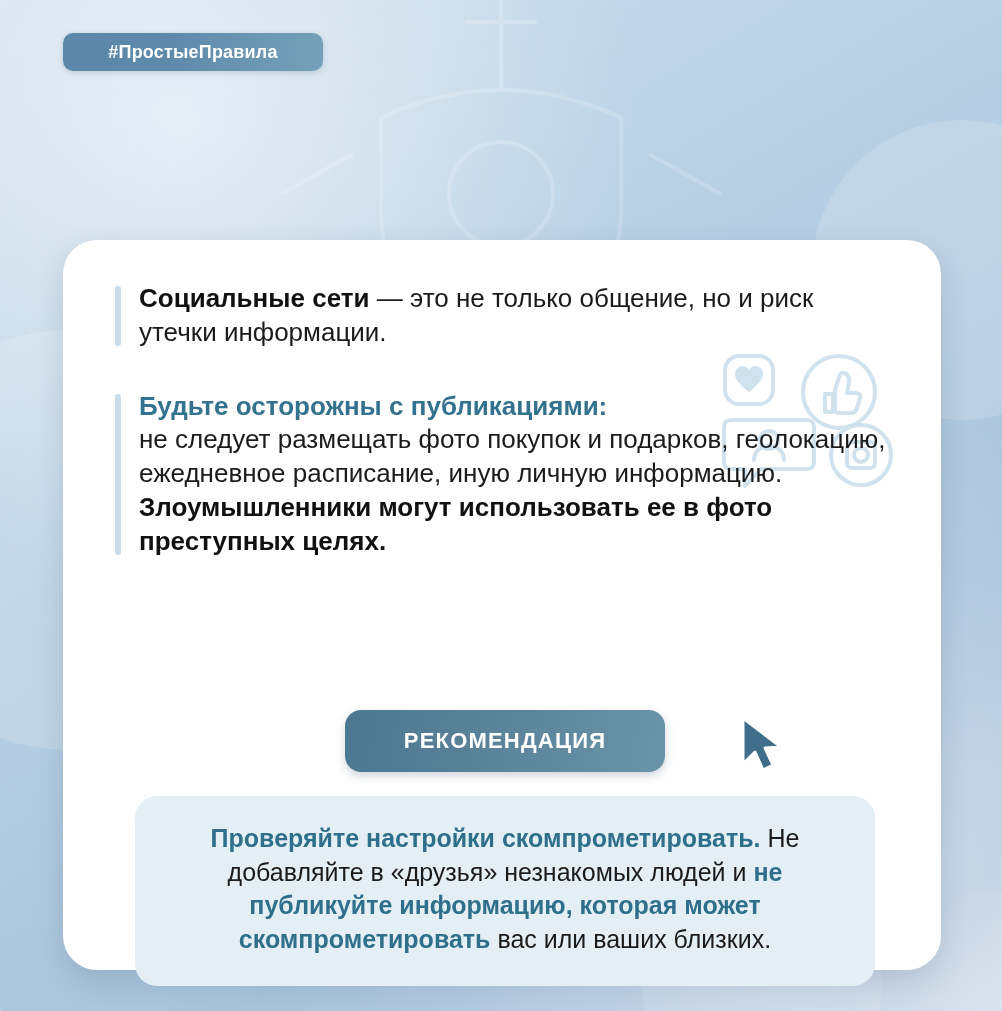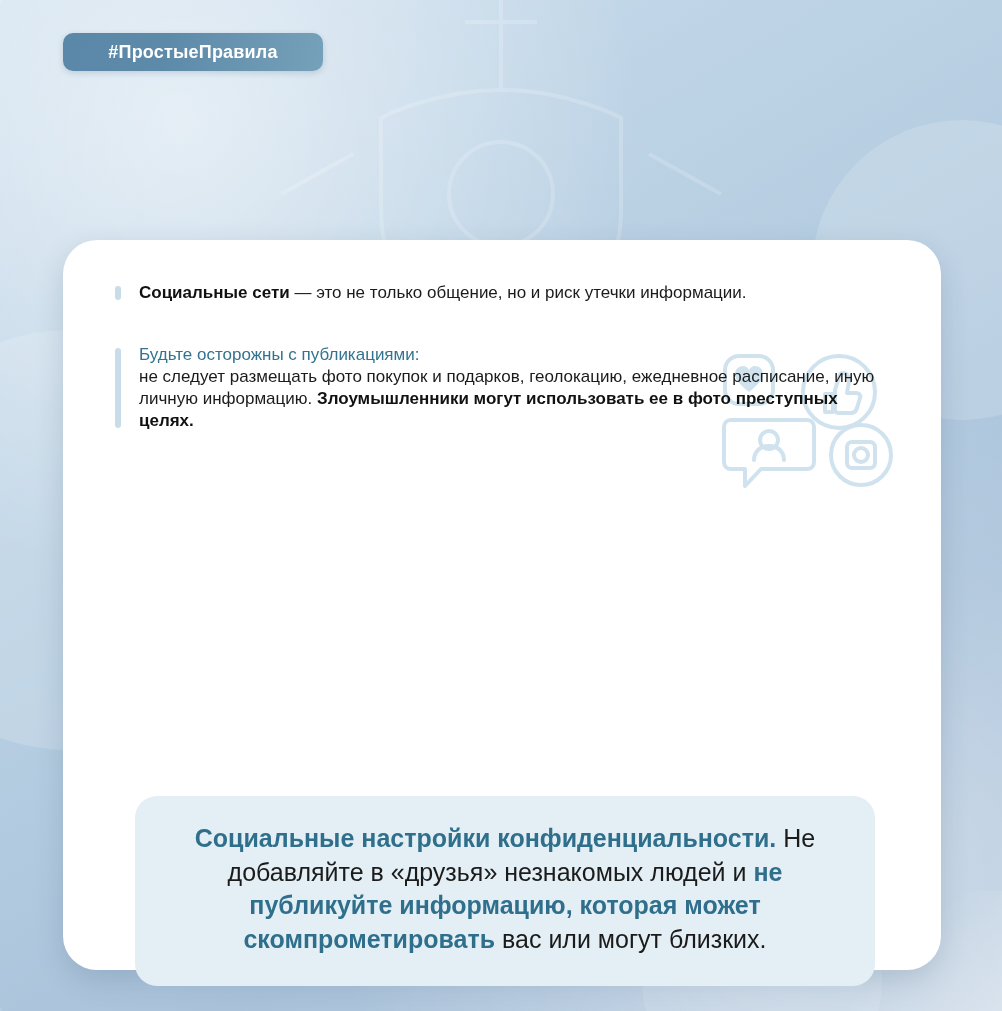--- a/index.html
+++ b/index.html
@@ -137,27 +137,27 @@
     content: "";
     position: absolute;
     left: 0;
     top: 4px;
     bottom: 4px;
     width: 6px;
     border-radius: 3px;
     background: #c9dcea;
   }
   .para p {
-    font-size: 17px;
+    font-size: 26px;
     line-height: 1.30;
     color: #1b1b1b;
     font-weight: 400;
   }
   .para .bold-dark { font-weight: 700; color: #111111; }
-  .para .lead-blue { font-weight: 400; color: #33738f; display: block; }
+  .para .lead-blue { font-weight: 700; color: #33738f; display: block; }
 
   .p1 { margin-bottom: 40px; }
   .p2 { margin-bottom: 0; }
 
   
   .icon-cluster {
     position: absolute;
     right: 40px;
     top: 110px;
     width: 180px;
@@ -287,25 +287,31 @@
           <span class="bold-dark">Социальные сети</span><span> — это не только общение, но и риск утечки информации.</span>
         </p>
       </div>
 
       <div class="para p2">
         <p>
           <span class="lead-blue">Будьте осторожны с публикациями:</span><span>не следует размещать фото покупок и подарков, геолокацию, ежедневное расписание, иную личную информацию. </span><span class="bold-dark">Злоумышленники могут использовать ее в фото преступных целях.</span>
         </p>
       </div>
 
+      <div class="rec-row">
+        <button class="rec-btn">РЕКОМЕНДАЦИЯ</button>
+        <svg class="cursor-icon" viewBox="0 0 54 62">
+          <path d="M8 4 L8 50 L20 38 L28 56 L38 51 L30 34 L46 33 Z" fill="#3f6e8a" stroke="#ffffff" stroke-width="3" stroke-linejoin="round"></path>
+        </svg>
+      </div>
 
       <div class="tip-box">
         <p>
-          <span class="tip-blue">Социальные настройки конфиденциальности.</span>
-          <span>Не добавляйте в «друзья» незнакомых людей и </span><span class="tip-blue">не публикуйте информацию, которая может скомпрометировать</span><span> вас или могут близких.</span>
+          <span class="tip-blue">Проверяйте настройки скомпрометировать.</span>
+          <span>Не добавляйте в «друзья» незнакомых людей и </span><span class="tip-blue">не публикуйте информацию, которая может скомпрометировать</span><span> вас или ваших близких.</span>
         </p>
       </div>
 
     </div>
   </div>
 
   <div class="corner-accent"></div>
 </div>
 
 </body></html>

